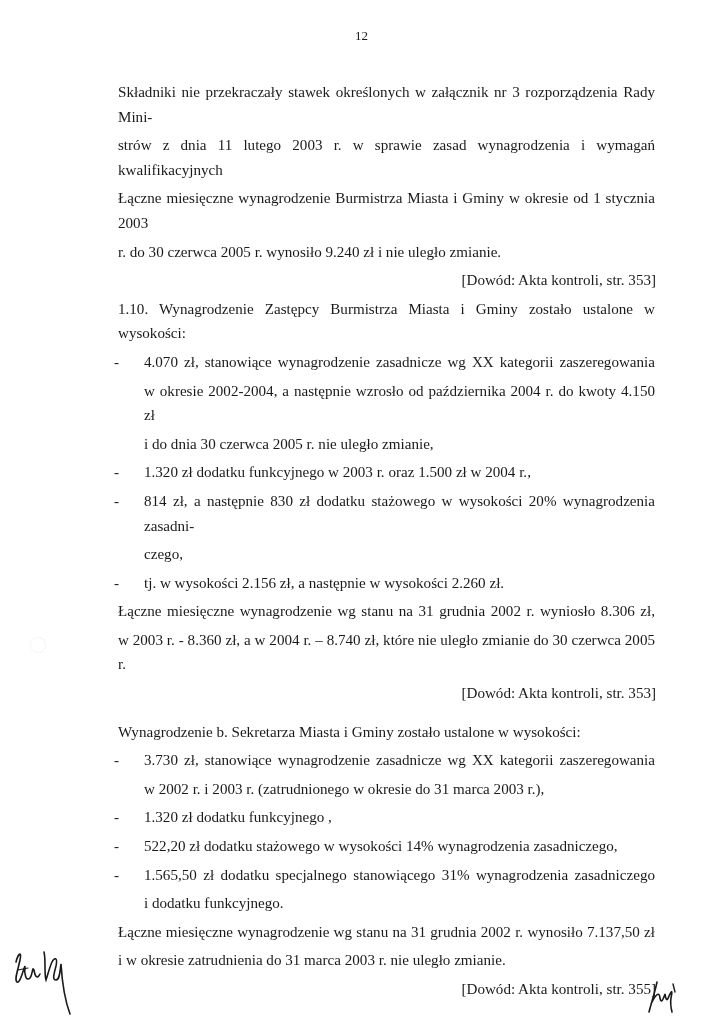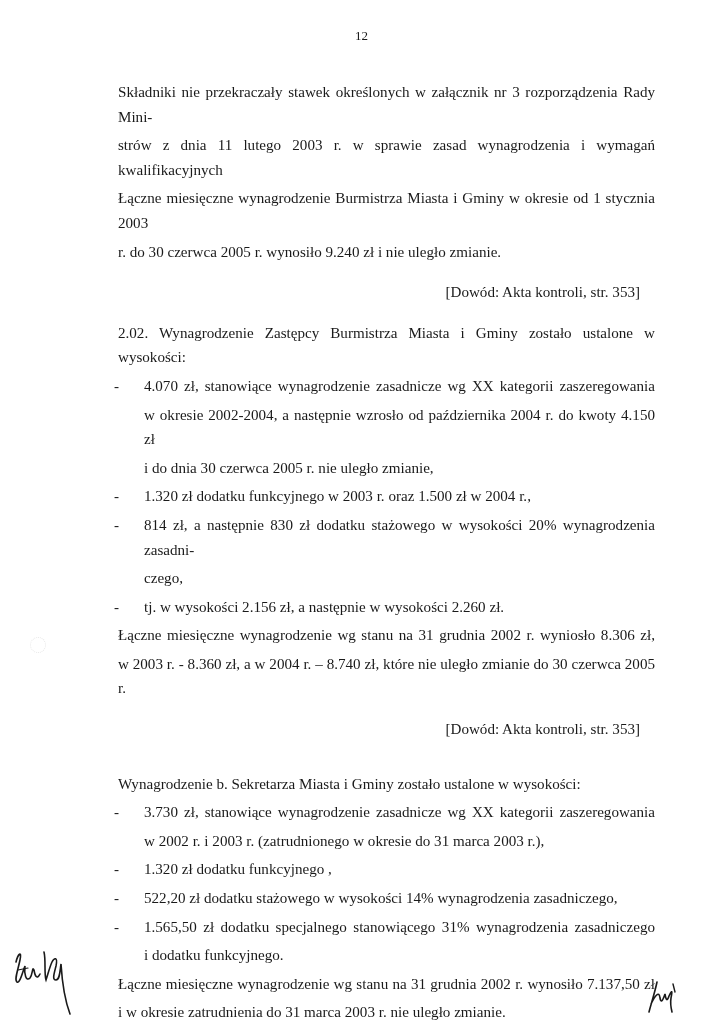--- a/index.html
+++ b/index.html
@@ -3,21 +3,21 @@
 <meta charset="utf-8">
 <style>
   html, body { margin: 0; padding: 0; background: #ffffff; }
   body { width: 723px; height: 1024px; position: relative; overflow: hidden;
          font-family: "Liberation Serif", "DejaVu Serif", serif; color: #1a1a1a; }
   .page-number { position: absolute; top: 28px; left: 0; width: 723px; text-align: center;
                  font-size: 13px; }
   .content { position: absolute; left: 114px; top: 76px; width: 545px; font-size: 15.1px; line-height: 24.6px; }
   .p { margin: 4px; text-align: justify; }
   .just-last { text-align-last: justify; }
-  .evidence { text-align: right; padding-right: 3px; margin: 16px; font-family: Liberation Serif, serif; }
+  .evidence { text-align: right; padding-right: 3px; margin: 0; font-family: Liberation Serif, serif; }
   .gap { height: 10px; }
   .li { position: relative; padding-left: 26px; text-align: justify; margin: 0; }
   .li .dash { position: absolute; left: 0; top: 0; }
   .sig-left { position: absolute; left: 8px; top: 940px; }
   .sig-right { position: absolute; left: 645px; top: 978px; }
   .speck { position: absolute; left: 30px; top: 637px; width: 14px; height: 14px; border: 1px dotted #e6e6e6; border-radius: 50%; }
 </style>
 </head>
 <body>
 
@@ -31,21 +31,21 @@
     <p class="p just-last">Składniki nie przekraczały stawek określonych w załącznik nr 3 rozporządzenia Rady Mini-</p>
     <p class="p just-last">strów z dnia 11 lutego 2003 r. w sprawie zasad wynagrodzenia i wymagań kwalifikacyjnych</p>
   </div>
 
   <div>
     <p class="p just-last">Łączne miesięczne wynagrodzenie Burmistrza Miasta i Gminy w okresie od 1 stycznia 2003</p>
     <p class="p">r. do 30 czerwca 2005 r. wynosiło 9.240 zł i nie uległo zmianie.</p>
   </div>
   <p class="evidence">[Dowód: Akta kontroli, str. 353]</p>
 
-  <p class="p">2.02. Wynagrodzenie Zastępcy Burmistrza Miasta i Gminy zostało ustalone w wysokości:</p>
+  <p class="p">1.10. Wynagrodzenie Zastępcy Burmistrza Miasta i Gminy zostało ustalone w wysokości:</p>
 
   <div>
     <div class="li">
       <span class="dash">-</span>
       <p class="p just-last">4.070 zł, stanowiące wynagrodzenie zasadnicze wg XX kategorii zaszeregowania</p>
       <p class="p just-last">w okresie 2002-2004, a następnie wzrosło od października 2004 r. do kwoty 4.150 zł</p>
       <p class="p">i do dnia 30 czerwca 2005 r. nie uległo zmianie,</p>
     </div>
     <div class="li">
       <span class="dash">-</span>

